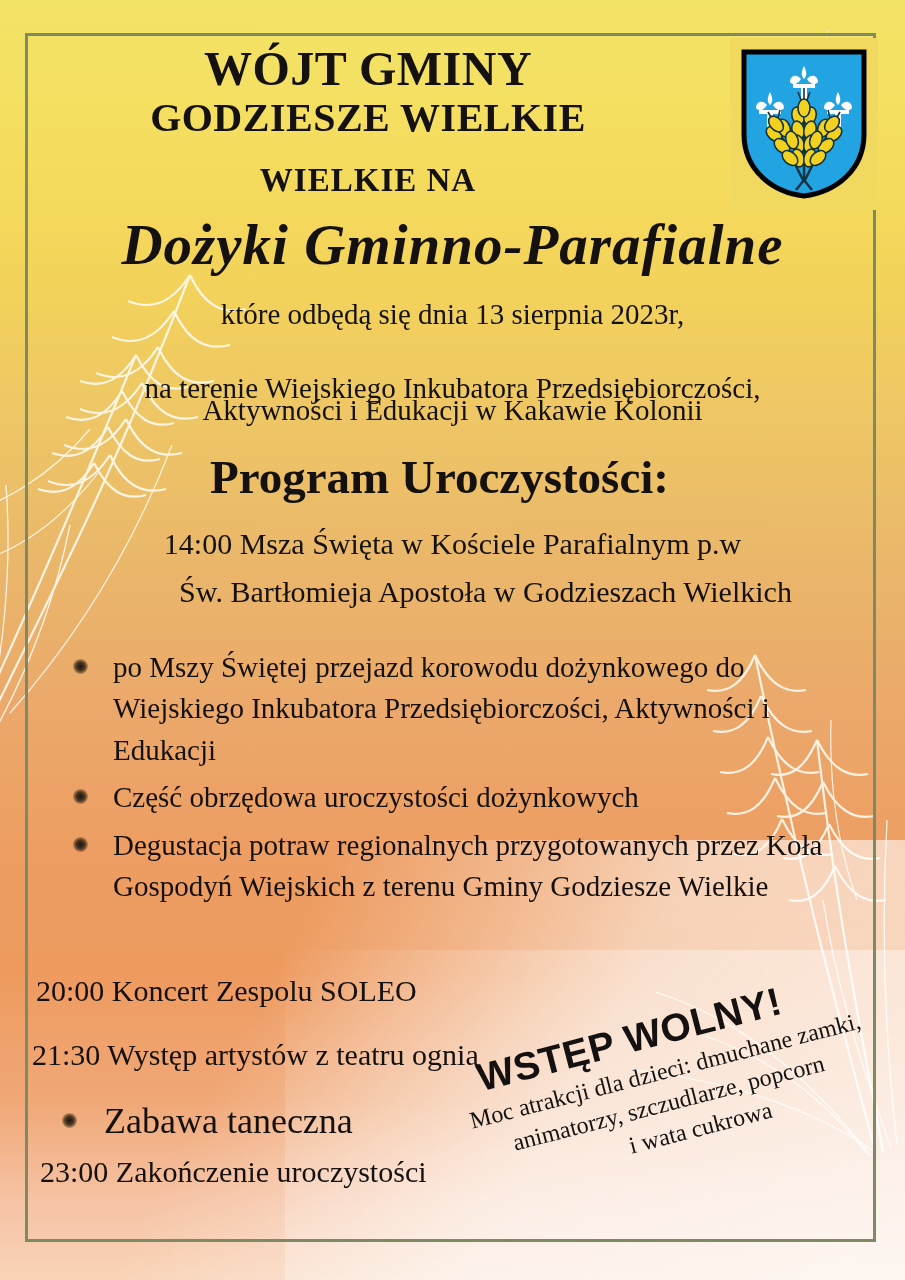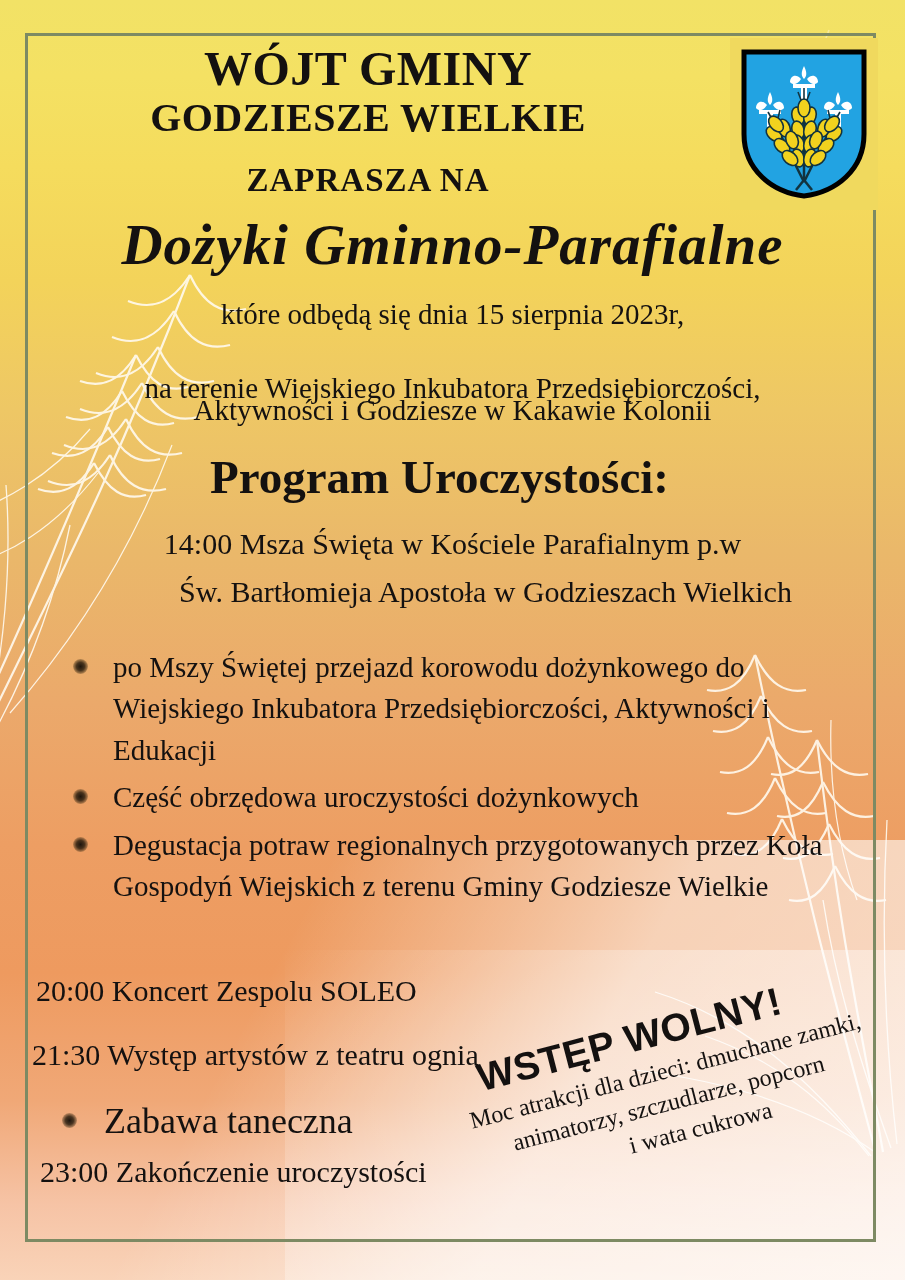--- a/index.html
+++ b/index.html
@@ -397,27 +397,27 @@
           <ellipse cx="76" cy="92" rx="6" ry="9" transform="rotate(18 76 92)"></ellipse>
           <ellipse cx="78" cy="110" rx="6" ry="9" transform="rotate(48 78 110)"></ellipse>
           <ellipse cx="92" cy="76" rx="6" ry="9" transform="rotate(40 92 76)"></ellipse>
         </g>
       </g>
     </svg>
   </div>
 
   <div class="txt header-line" id="h1a">WÓJT GMINY</div>
   <div class="txt header-line" id="h1b">GODZIESZE WIELKIE</div>
-  <div class="txt" id="h2">ZAPRASZA NA</div>
+  <div class="txt" id="h2">WIELKIE NA</div>
 
   <div class="txt" id="title-main">Dożyki Gminno-Parafialne</div>
 
-  <div class="txt sub" id="sub1">które odbędą się dnia 15 sierpnia 2023r,</div>
+  <div class="txt sub" id="sub1">które odbędą się dnia 13 sierpnia 2023r,</div>
   <div class="txt sub" id="sub2">na terenie Wiejskiego Inkubatora Przedsiębiorczości,</div>
-  <div class="txt sub" id="sub3">Aktywności i Godziesze w Kakawie Kolonii</div>
+  <div class="txt sub" id="sub3">Aktywności i Edukacji w Kakawie Kolonii</div>
 
   <div class="txt" id="program-head">Program Uroczystości:</div>
 
   <div class="txt ctr-line" id="msza1">14:00 Msza Święta w Kościele Parafialnym p.w</div>
   <div class="txt ctr-line" id="msza2">Św. Bartłomieja Apostoła w Godzieszach Wielkich</div>
 
   <ul class="blist">
     <li class="bitem">
       <span class="bullet-dot"></span>
       <span>po Mszy Świętej przejazd korowodu dożynkowego do Wiejskiego Inkubatora Przedsiębiorczości, Aktywności i Edukacji</span>

